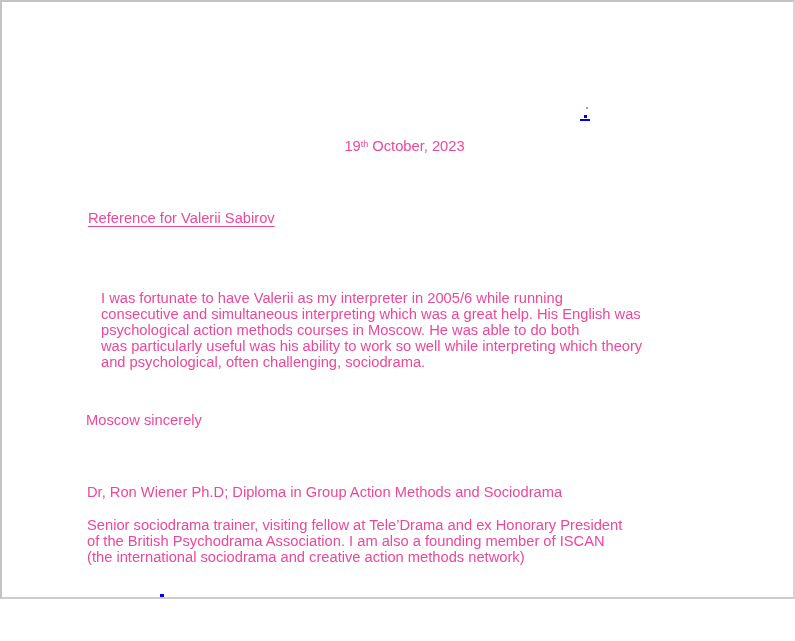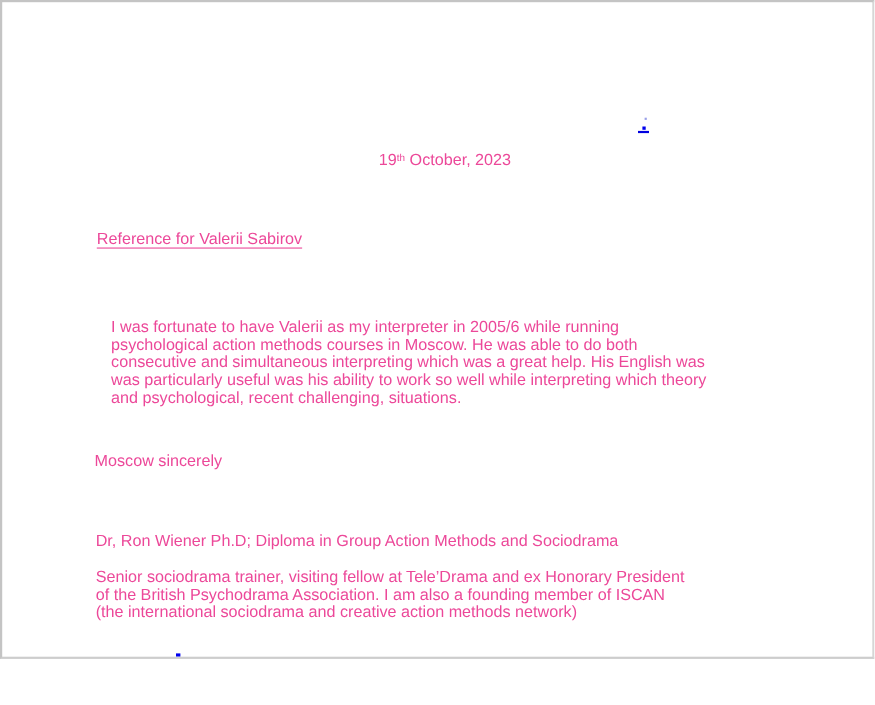--- a/index.html
+++ b/index.html
@@ -88,24 +88,24 @@
     <span class="a-square"></span>
     <span class="a-bar"></span>
   </span>
 
   <div class="block heading-block">
     <div class="textline">Reference for Valerii Sabirov</div>
   </div>
 
   <div class="block body-block">
     <div class="textline">I was fortunate to have Valerii as my interpreter in 2005/6 while running</div>
+    <div class="textline">consecutive and simultaneous interpreting which was a great help. His English was</div>
     <div class="textline">psychological action methods courses in Moscow. He was able to do both</div>
-    <div class="textline">consecutive and simultaneous interpreting which was a great help. His English was</div>
     <div class="textline">was particularly useful was his ability to work so well while interpreting which theory</div>
-    <div class="textline">and psychological, recent challenging, situations.</div>
+    <div class="textline">and psychological, often challenging, sociodrama.</div>
   </div>
 
   <div class="block closing-block">
     <div class="textline">Moscow sincerely</div>
   </div>
 
   <div class="block cred-block">
     <div class="textline">Senior sociodrama trainer, visiting fellow at Tele’Drama and ex Honorary President</div>
     <div class="textline">of the British Psychodrama Association. I am also a founding member of ISCAN</div>
     <div class="textline">(the international sociodrama and creative action methods network)</div>

